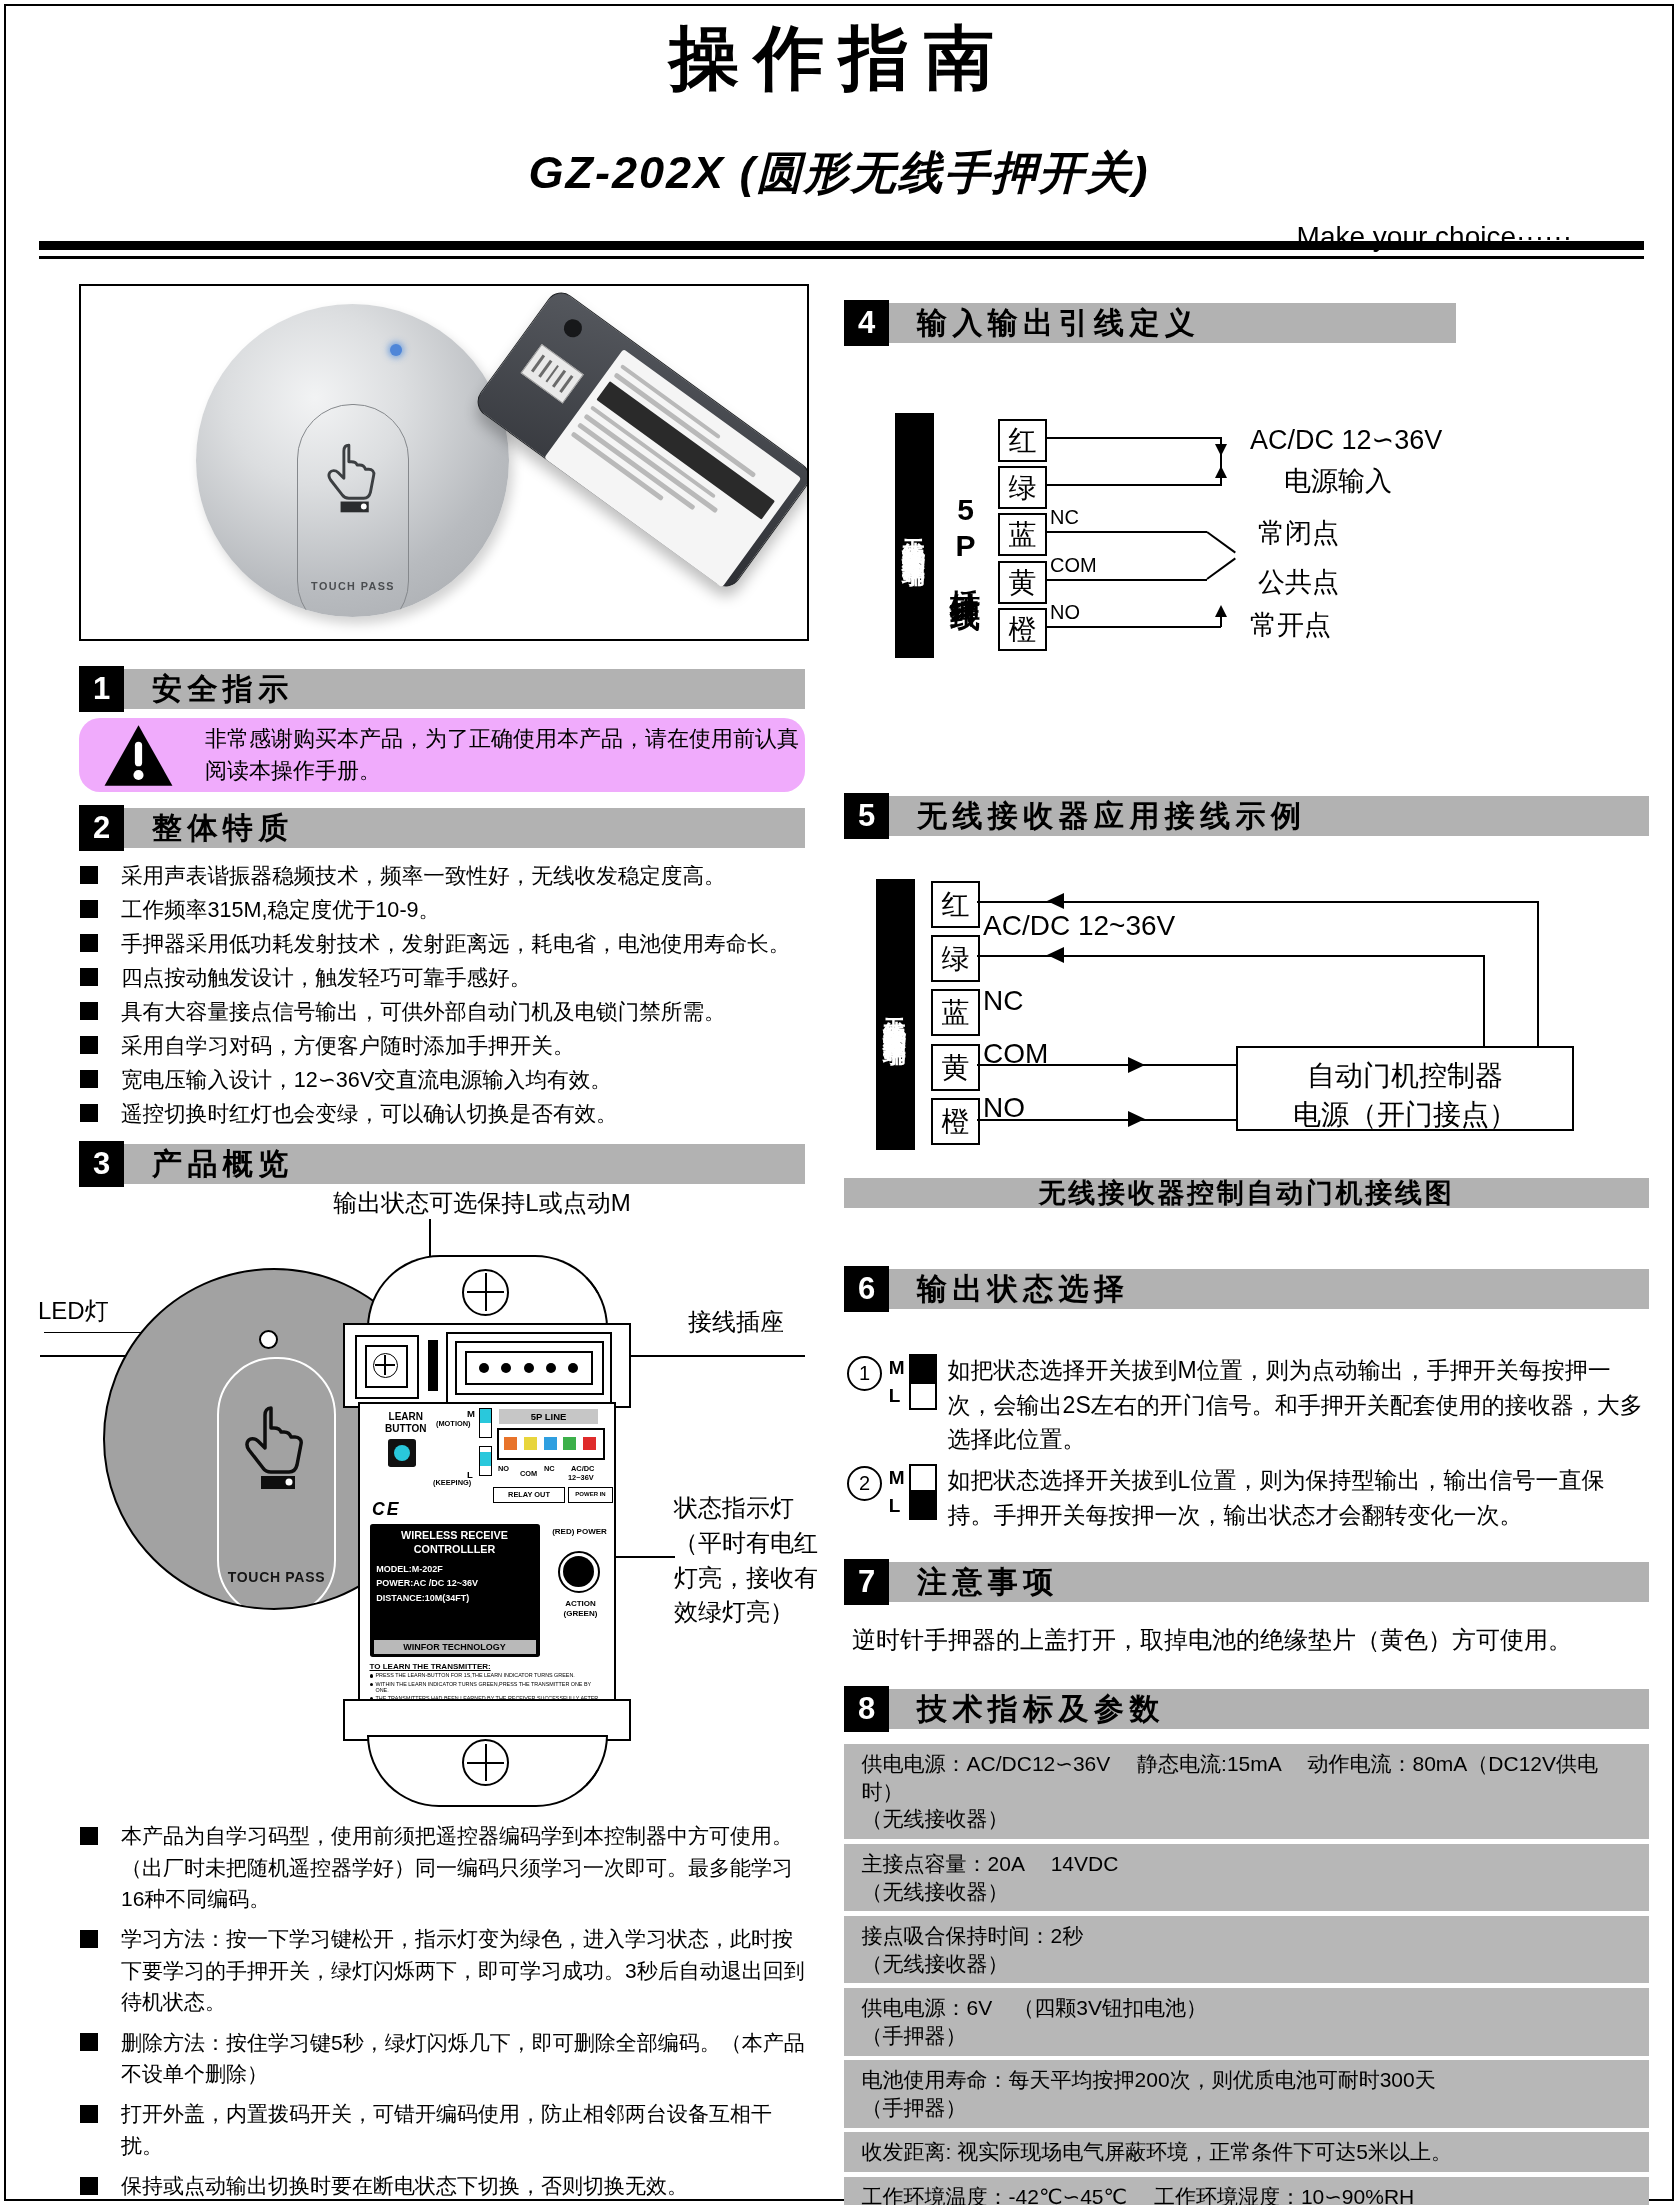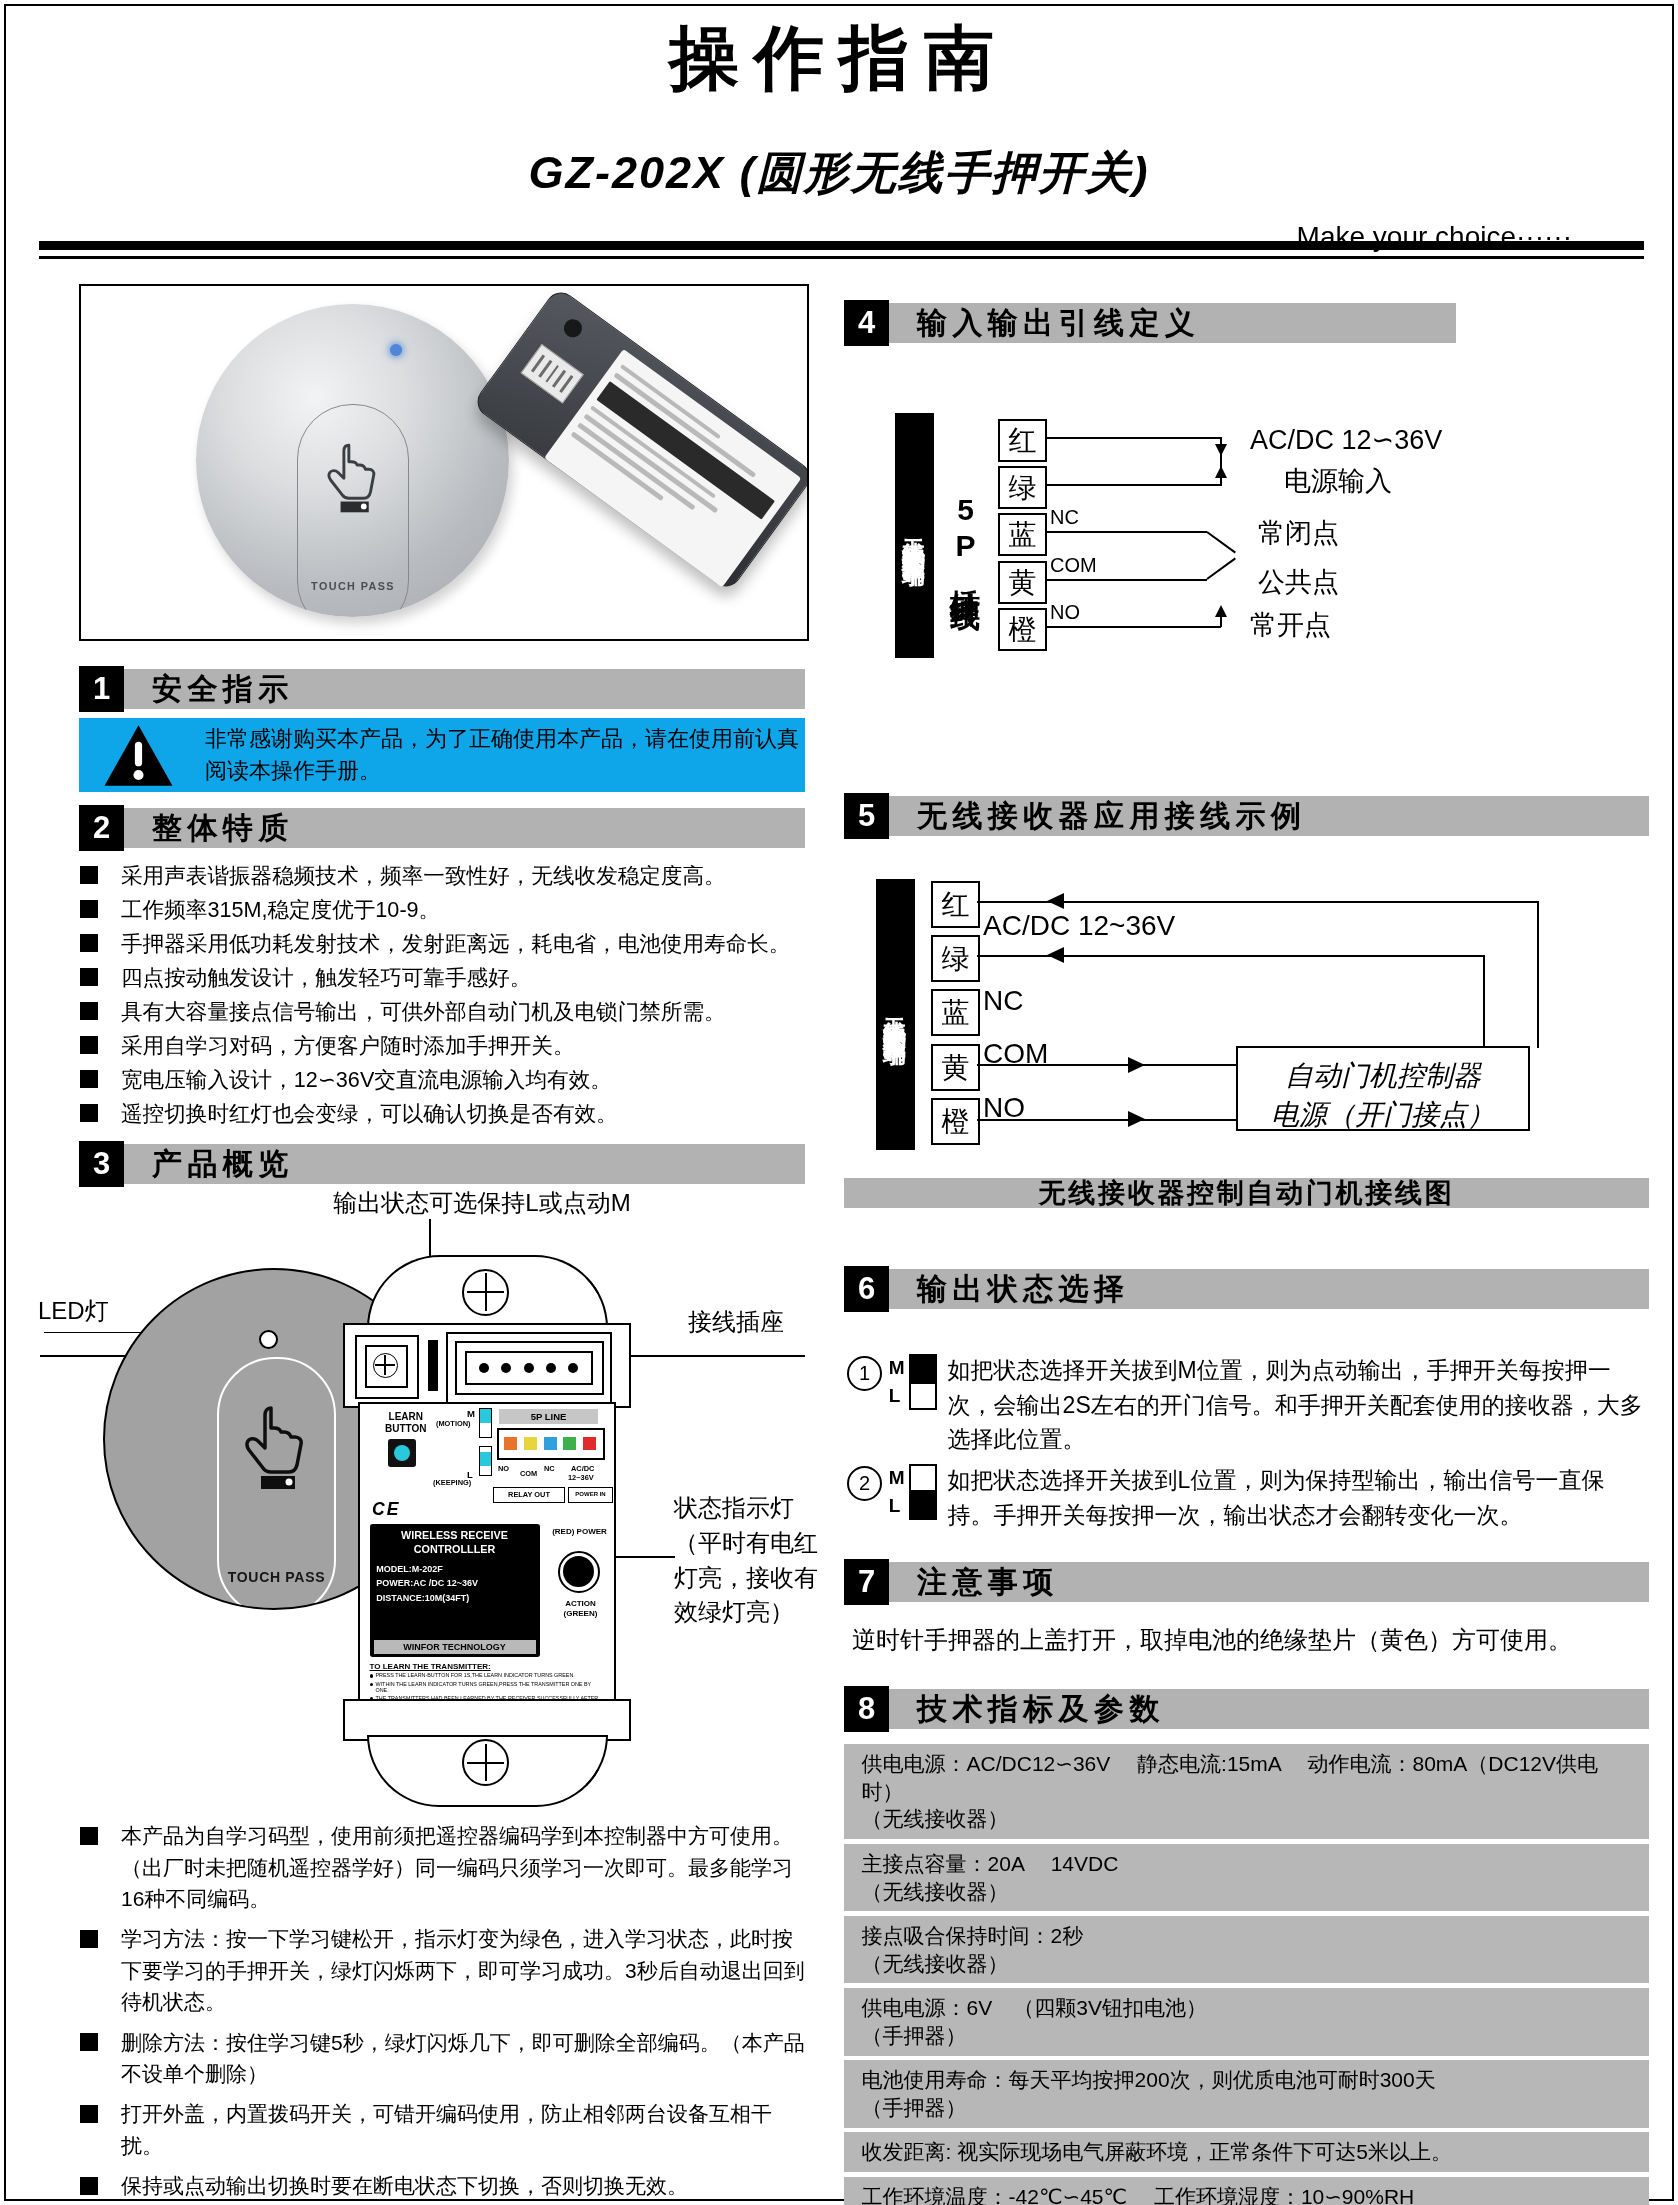--- a/index.html
+++ b/index.html
@@ -24,21 +24,21 @@
   .disc-tp{position:absolute;left:0;top:175px;width:110px;text-align:center;font-size:10.8px;letter-spacing:1.4px;color:#4a4d50;font-weight:bold;}
   .module{position:absolute;left:403px;top:80px;width:317px;height:145px;transform:rotate(36deg);background:linear-gradient(160deg,#55585e,#2c2e33);border-radius:16px;border:1.4px solid #1e2023;box-shadow:5.4px 8px 13.5px rgba(0,0,0,0.25);}
   .mod-conn{position:absolute;left:20px;top:55px;width:50px;height:34px;background:#e9e9e9;border:1.4px solid #9a9a9a;display:flex;align-items:center;justify-content:space-evenly;}
   .mod-conn i{display:block;width:2.7px;height:20px;background:#6a6a6a;}
   .mod-hole1{position:absolute;left:27px;top:15px;width:17.6px;height:17.6px;border-radius:50%;background:#17181a;}
   .mod-hole2{position:absolute;left:283px;top:110px;width:17.6px;height:17.6px;border-radius:50%;background:#17181a;}
   .mod-label{position:absolute;left:89px;top:10.8px;width:204px;height:122px;background:#f5f5f5;border-radius:3.4px;padding:6.8px 8px;}
   .mod-label i{display:block;height:4.7px;background:#b9b9b9;margin:6px 0;border-radius:2px;}
   .mod-label .blk{height:23px;background:#2a2a2a;margin:2.7px 0 6.8px 0;border-radius:1.4px;}
   
-  .warnbox{position:absolute;left:79px;top:718px;width:726px;height:74px;background:#0ea5e9;display:flex;align-items:center;}
+  .warnbox{position:absolute;left:79px;top:718px;width:726px;height:74px;background:#f0abfc;display:flex;align-items:center;border-radius:21px;}
   .warn-tri{margin-left:23px;flex:0 0 auto;}
   .warn-text{margin-left:30px;width:595px;font-size:22px;line-height:1.45;}
   
   .blist{position:absolute;left:79px;width:726px;}
   .bi{position:relative;padding-left:42px;font-size:21.6px;line-height:1.3;margin-bottom:6px;}
   .bi .sq{position:absolute;left:1.4px;top:4px;width:18px;height:18px;background:#000;}
   .nlist .bi{font-size:21px;line-height:1.5;margin-bottom:8.8px;}
   .nlist .bi .sq{top:6.8px;}
   
   .ov{position:absolute;left:79px;top:1187px;width:726px;height:616px;}
@@ -364,21 +364,21 @@
     <div class="tri-l" style="left:203px;top:78px;"></div>
 
     <div class="wlabel" style="left:139px;top:116px;font-size:28px;">NC</div>
     <div class="wlabel" style="left:139px;top:169px;font-size:28px;">COM</div>
     <div class="line" style="left:133px;top:195px;width:259px;height:2px;"></div>
     <div class="tri-r" style="left:284px;top:188px;"></div>
     <div class="wlabel" style="left:139px;top:223px;font-size:28px;">NO</div>
     <div class="line" style="left:133px;top:250px;width:259px;height:2px;"></div>
     <div class="tri-r" style="left:284px;top:242px;"></div>
 
-    <div class="ctrlbox" style="left:392px;top:177px;width:294px;height:85px;font-style:italic;">
+    <div class="ctrlbox" style="left:392px;top:177px;width:338px;height:85px;">
       <div>自动门机控制器</div>
       <div>电源（开门接点）</div>
     </div>
   </div>
 
   <div class="capbar">无线接收器控制自动门机接线图</div>
 
   <div class="sec" style="left:844px;top:1266px;width:805px;">
     <div class="n">6</div>
     <div class="t">输出状态选择</div>

